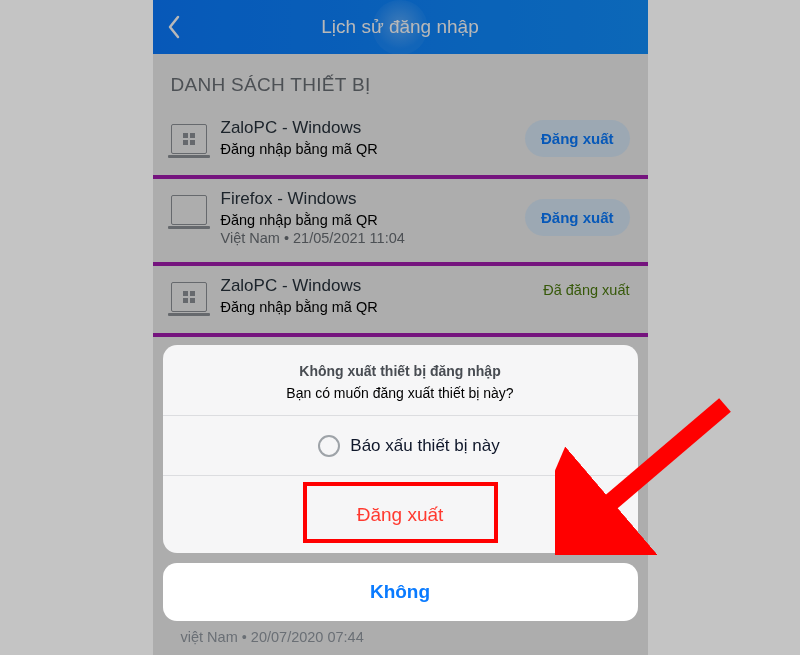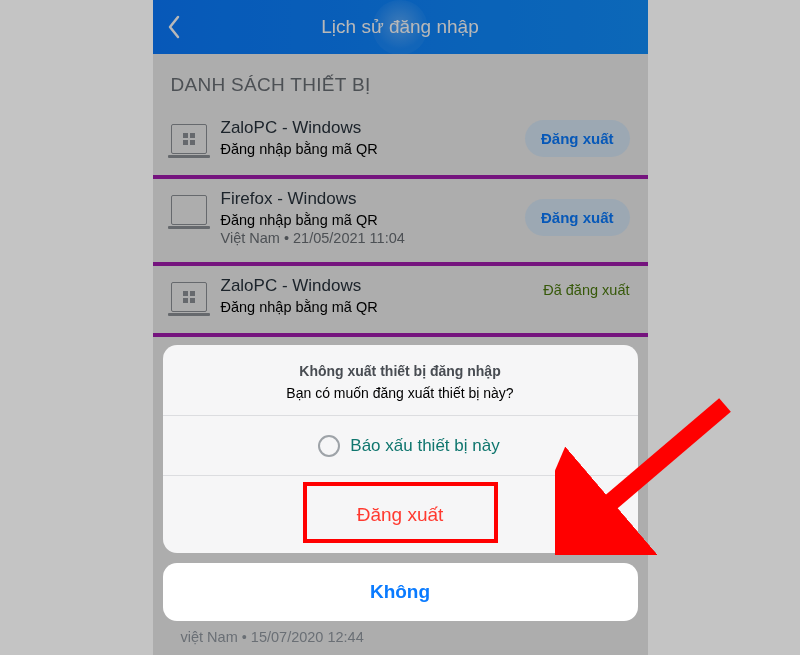--- a/index.html
+++ b/index.html
@@ -139,21 +139,21 @@
   .sheet-row {
     border-top: 1px solid #dcdde0;
     height: 60px;
     display: flex;
     align-items: center;
     justify-content: center;
     gap: 10px;
     font-size: 17px;
     cursor: pointer;
   }
-  .sheet-row.radio { color: #0f766e; padding-left: 18px; align-items: center; }
+  .sheet-row.radio { color: #0f172a; padding-left: 18px; align-items: center; }
   .radio-circle {
     width: 22px; height: 22px;
     border: 2px solid #9ea3a8;
     border-radius: 50%;
     flex: 0 0 22px;
   }
   .sheet-row.danger {
     color: #ff3a30;
     height: 78px;
     font-size: 19px;
@@ -260,21 +260,21 @@
         <span>Báo xấu thiết bị này</span>
       </div>
       <div class="sheet-row danger">
         <span>Đăng xuất</span>
         <div class="red-box" style="left:140px; right:140px; top:6px; bottom:10px;"></div>
       </div>
     </div>
     <div class="cancel-btn">
       <span>Không</span>
     </div>
-    <div class="bottom-peek">việt Nam • 15/07/2020 12:44</div>
+    <div class="bottom-peek">việt Nam • 20/07/2020 07:44</div>
   </div>
 
 </div>
 
 <div class="arrow" style="left:555px; top:395px;">
   <svg width="190" height="160" viewBox="0 0 190 160">
     <defs>
       <marker id="ah" viewBox="0 0 10 10" refX="2" refY="5" markerWidth="8" markerHeight="8" orient="auto-start-reverse">
         <path d="M0,0 L10,5 L0,10 Z" fill="#ff0000"></path>
       </marker>

